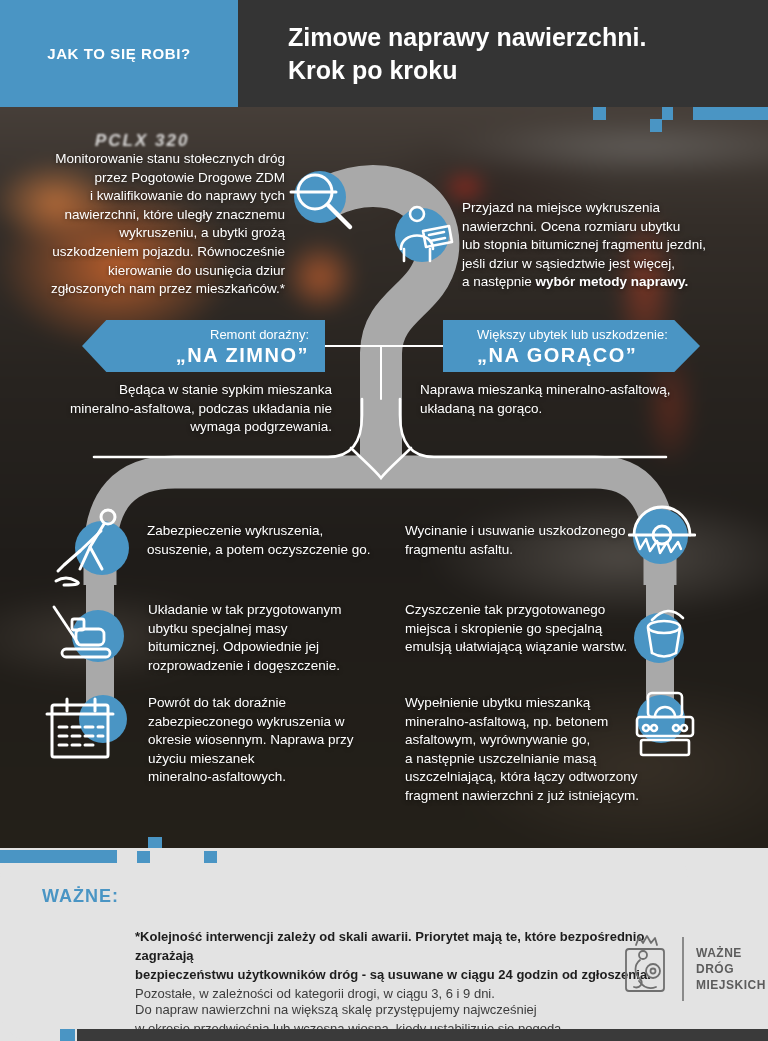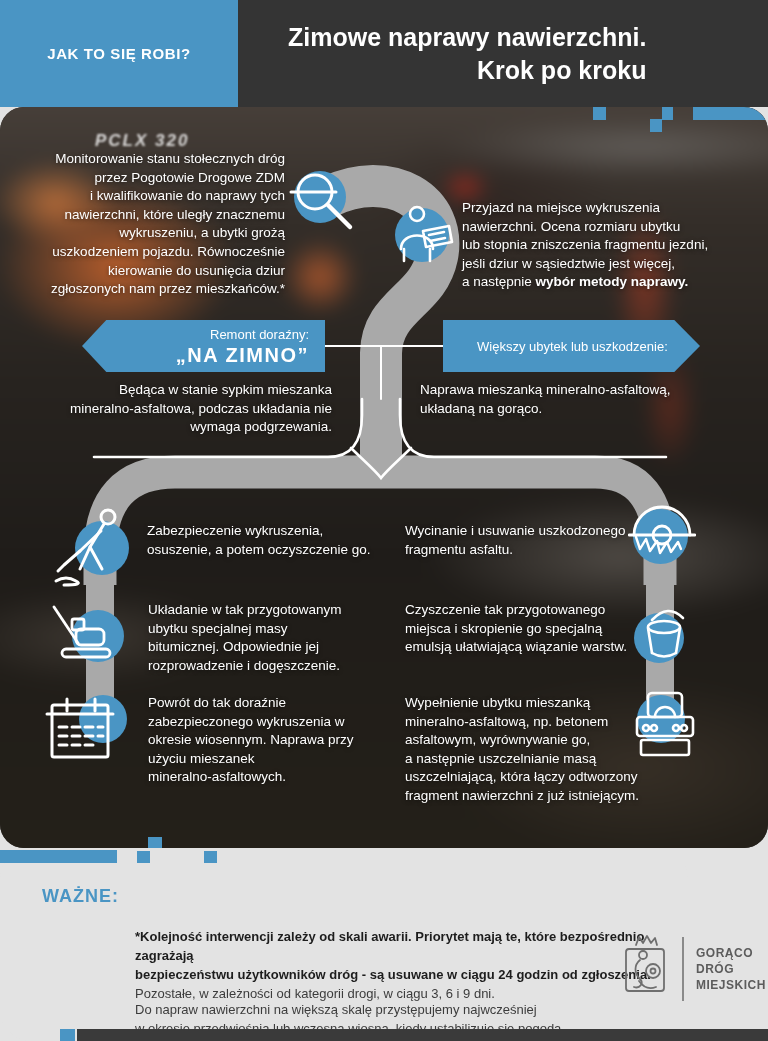--- a/index.html
+++ b/index.html
@@ -1,26 +1,26 @@
 <!DOCTYPE html>
 <html><head>
 <meta charset="utf-8">
 <style>
   html,body{margin:0;padding:0;background:#888;}
   .page{position:relative;width:768px;height:1041px;overflow:hidden;
         font-family:"Liberation Sans",sans-serif;background:#e3e3e3;}
   
-  .header{position:absolute;top:0;left:0;width:768px;height:107px;background:#343434;text-align:right;}
+  .header{position:absolute;top:0;left:0;width:768px;height:107px;background:#343434;}
   .badge{position:absolute;left:0;top:0;width:238px;height:107px;background:#4a95c4;
          display:flex;align-items:center;justify-content:center;}
   .badge span{color:#fff;font-weight:bold;font-size:15px;letter-spacing:.6px;}
   .title{position:absolute;left:288px;top:21px;margin:0;color:#fff;font-size:25px;
          line-height:33px;font-weight:bold;}
   
-  .photo{position:absolute;top:107px;left:0;width:768px;height:741px;background:#2c2826;overflow:hidden;border-radius:24px;}
+  .photo{position:absolute;top:107px;left:0;width:768px;height:741px;background:#2c2826;overflow:hidden;}
   .photo-blur{position:absolute;inset:-25px;filter:blur(9px);
     background:
       radial-gradient(300px 45px at 665px 65px,rgba(122,120,117,.55),rgba(122,120,117,0) 70%),
       radial-gradient(170px 120px at 140px 185px,rgba(196,98,44,.9),rgba(196,98,44,0) 70%),
       radial-gradient(90px 60px at 80px 120px,rgba(214,124,62,.8),rgba(214,124,62,0) 70%),
       radial-gradient(55px 55px at 345px 195px,rgba(186,92,46,.85),rgba(186,92,46,0) 70%),
       radial-gradient(35px 25px at 490px 105px,rgba(158,42,30,.95),rgba(158,42,30,0) 70%),
       radial-gradient(170px 100px at 515px 120px,rgba(48,38,34,.95),rgba(48,38,34,0) 75%),
       radial-gradient(45px 120px at 670px 205px,rgba(142,56,36,.8),rgba(142,56,36,0) 70%),
       radial-gradient(40px 90px at 695px 325px,rgba(122,46,30,.6),rgba(122,46,30,0) 70%),
@@ -120,30 +120,31 @@
     <div class="t" style="right:483px;top:43px;width:250px;text-align:right">Monitorowanie stanu stołecznych dróg
 przez Pogotowie Drogowe ZDM
 i kwalifikowanie do naprawy tych
 nawierzchni, które uległy znacznemu
 wykruszeniu, a ubytki grożą
 uszkodzeniem pojazdu. Równocześnie
 kierowanie do usunięcia dziur
 zgłoszonych nam przez mieszkańców.*</div>
     <div class="t" style="left:462px;top:92px;width:268px"><span>Przyjazd na miejsce wykruszenia
 nawierzchni. Ocena rozmiaru ubytku
-lub stopnia zniszczenia fragmentu jezdni,
+lub stopnia bitumicznej fragmentu jezdni,
 jeśli dziur w sąsiedztwie jest więcej,
 a następnie </span><span class="b">wybór metody naprawy.</span></div>
 
     <div class="banner banner-cold">
       <div class="l1">Remont doraźny:</div>
       <div class="l2">„NA ZIMNO”</div>
     </div>
     <div class="banner banner-hot">
       <div class="l1">Większy ubytek lub uszkodzenie:</div>
+      <div class="l2">„NA GORĄCO”</div>
     </div>
 
     <div class="t" style="right:436px;top:274px;width:300px;text-align:right">Będąca w stanie sypkim mieszanka
 mineralno-asfaltowa, podczas układania nie
 wymaga podgrzewania.</div>
     <div class="t" style="left:420px;top:274px;width:300px">Naprawa mieszanką mineralno-asfaltową,
 układaną na gorąco.</div>
 
     <div class="ic-circle" style="left:75px;top:414px;width:54px;height:54px"></div>
     <svg class="icon" style="left:52px;top:398px" width="92" height="86" viewBox="0 0 92 86">
@@ -256,21 +257,21 @@
           <rect x="10" y="16" width="38" height="42" rx="3"></rect>
           <circle cx="27" cy="22" r="4"></circle>
           <path d="M 24,27 C 18,32 18,40 24,46 C 28,50 24,56 18,54"></path>
           <circle cx="37" cy="38" r="7"></circle>
           <circle cx="37" cy="38" r="2.5"></circle>
           <path d="M 23,48 Q 30,58 40,54"></path>
         </g>
       </svg>
       <div class="logo-divider"></div>
       <div class="logo-text">
-        <div>GORĄCO</div>
+        <div>WAŻNE</div>
         <div>DRÓG</div>
         <div>MIEJSKICH</div>
       </div>
     </div>
 
     <div class="bbar"></div>
     <div class="bsq"></div>
   </div>
 </div>
 

